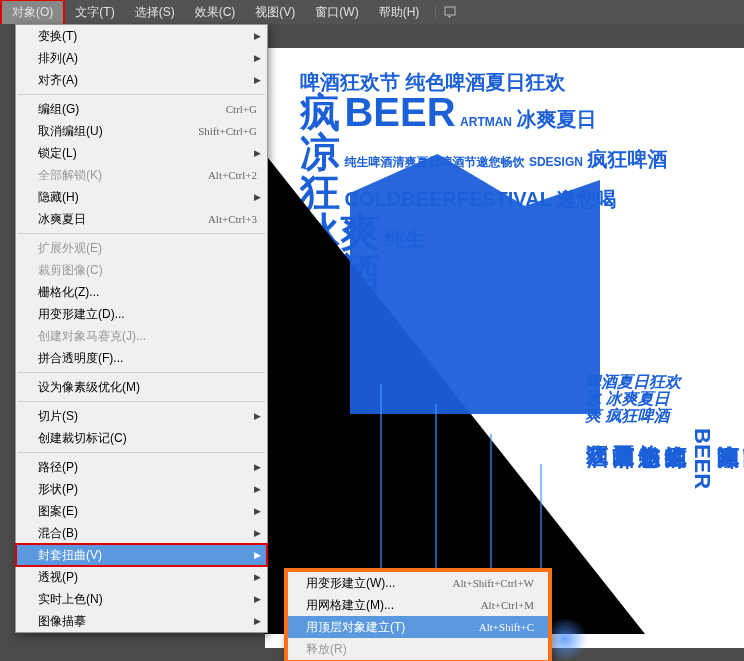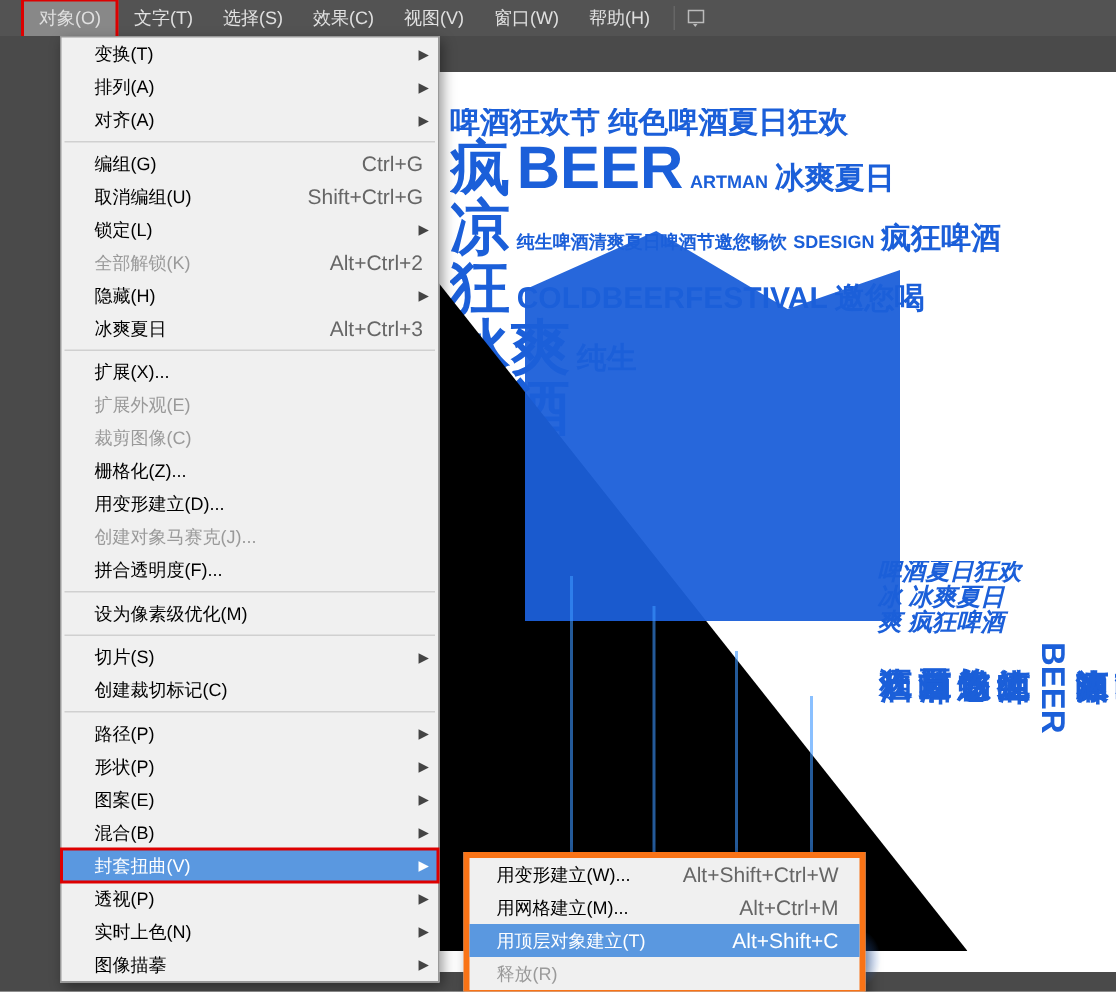--- a/index.html
+++ b/index.html
@@ -1,18 +1,18 @@
 <!DOCTYPE html>
 <html><head>
 <meta charset="utf-8">
 <style>
 * { margin: 0; padding: 0; box-sizing: border-box; font-family: "Microsoft YaHei", sans-serif; }
 body { width: 744px; height: 661px; background: #4a4a4a; overflow: hidden; position: relative; }
 
-.menubar { height: 24px; background: #535353; display: flex; align-items: center; padding-left: 14px; color: #e0e0e0; font-size: 12px; }
+.menubar { height: 24px; background: #535353; display: flex; align-items: center; padding-left: 0; color: #e0e0e0; font-size: 12px; }
 .menubar-item { padding: 3px 10px; cursor: pointer; }
 .menubar-item.active { background: #888; border: 2px solid #d00; }
 .menubar-divider { width: 1px; height: 16px; background: #666; margin: 0 6px; }
 .menubar-dropdown-icon { width: 20px; height: 14px; display: flex; align-items: center; justify-content: center; }
 
 .canvas { position: absolute; top: 24px; left: 0; right: 0; bottom: 0; background: #4a4a4a; }
 .artboard { position: absolute; top: 24px; left: 265px; width: 500px; height: 600px; background: #fff; }
 
 
 .poster-banner { position: absolute; top: 48px; left: 300px; width: 410px; height: 340px; overflow: hidden; color: #1b5fd9; }
@@ -32,28 +32,28 @@
 
 .poster-column { position: absolute; top: 350px; left: 585px; width: 160px; height: 310px; color: #1b5fd9; font-weight: 800; overflow: hidden; }
 .poster-column .crow { font-size: 16px; line-height: 1.05; white-space: nowrap; font-style: italic; }
 .poster-column .vcols { display: flex; gap: 2px; margin-top: 4px; }
 .poster-column .vcol { writing-mode: vertical-rl; font-size: 22px; line-height: 1.1; }
 
 .blue-dot { position: absolute; left: 540px; top: 595px; width: 50px; height: 40px; border-radius: 50%; background: radial-gradient(circle, rgba(70,140,255,0.8), rgba(70,140,255,0) 70%); }
 .cursor { position: absolute; left: 402px; top: 632px; font-size: 16px; color: #000; }
 
 
-.menu { position: absolute; background: #f0f0f0; border: 1px solid #999; box-shadow: 2px 3px 8px rgba(0,0,0,0.4); color: #000; font-size: 12px; margin-left: 25px; }
+.menu { position: absolute; background: #f0f0f0; border: 1px solid #999; box-shadow: 2px 3px 8px rgba(0,0,0,0.4); color: #000; font-size: 12px; }
 .menu.primary { top: 24px; left: 15px; width: 253px; }
 .menu-item { display: flex; align-items: center; justify-content: space-between; padding: 4px 10px 4px 22px; height: 22px; cursor: default; position: relative; }
 .menu-item.disabled { color: #9a9a9a; }
 .menu-item.highlight { background: #5a98e0; color: #fff; }
 .menu-item.boxed { outline: 2px solid #d00; outline-offset: -1px; }
 .menu-sep { height: 1px; background: #d0d0d0; margin: 3px 2px; }
-.menu-item .shortcut { color: #666; font-size: 14px; }
+.menu-item .shortcut { color: #666; font-size: 11px; font-family: Liberation Serif, serif; }
 .menu-item.highlight .shortcut { color: #fff; }
 .menu-item .arrow { position: absolute; right: 6px; font-size: 9px; color: #444; }
 .menu-item.highlight .arrow { color: #fff; }
 
 .menu.secondary { top: 568px; left: 284px; width: 268px; border: 4px solid #f97316; }
 .menu.secondary .menu-item { padding: 4px 14px 4px 18px; }
 </style>
 </head>
 <body>
 
@@ -163,23 +163,20 @@
     </div>
   <div class="menu-item">
       <span>隐藏(H)</span>
       <span class="arrow">▶</span>
     </div>
   <div class="menu-item">
       <span>冰爽夏日</span>
       <span class="shortcut">Alt+Ctrl+3</span>
     </div>
   <div class="menu-sep"></div>
-  <div class="menu-item">
-      <span>扩展(X)...</span>
-    </div>
   <div class="menu-item disabled">
       <span>扩展外观(E)</span>
     </div>
   <div class="menu-item disabled">
       <span>裁剪图像(C)</span>
     </div>
   <div class="menu-item">
       <span>栅格化(Z)...</span>
     </div>
   <div class="menu-item">

